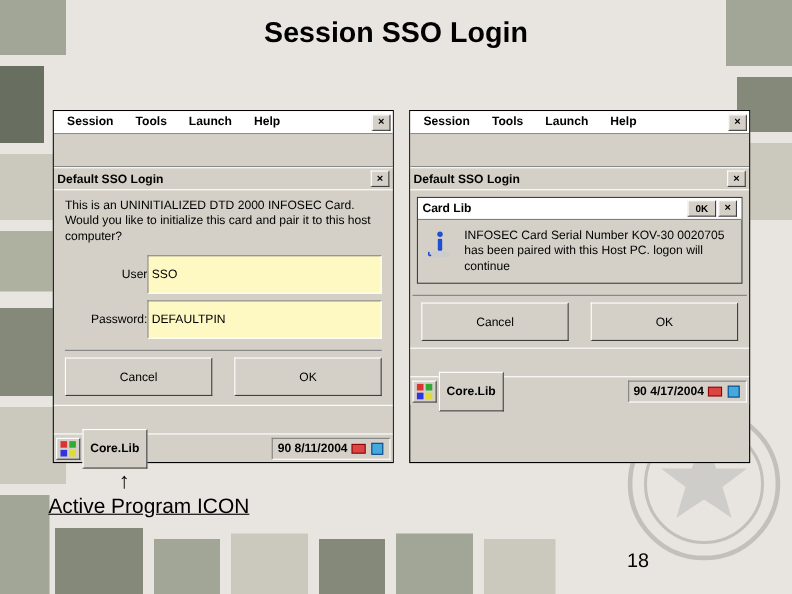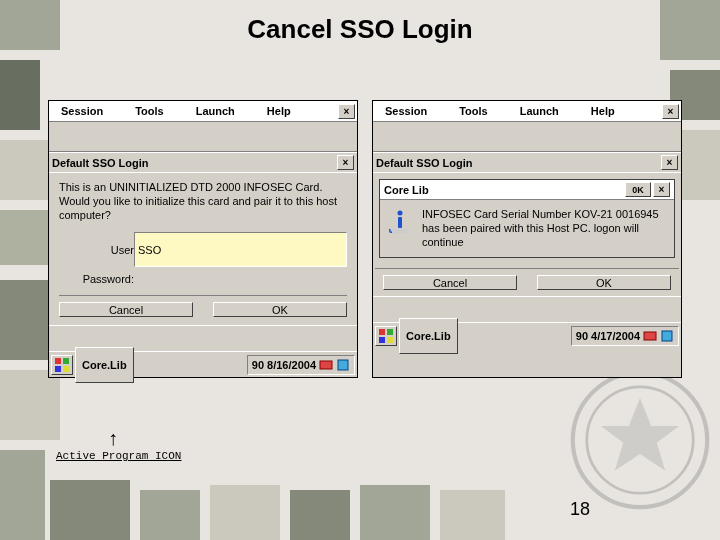--- a/index.html
+++ b/index.html
@@ -43,21 +43,21 @@
   }
   .win2 { width: 310px; }
   .menubar {
     display: flex;
     align-items: center;
     background: #fff;
     padding: 1px 2px;
     border-bottom: 1px solid #808080;
     font-weight: bold;
     font-size: 11px;
-    gap: 12px;
+    gap: 0;
     justify-content: flex-end;
   }
   .menubar span { padding: 3px 10px; }
   .menubar .xbtn {
     margin-left: auto;
     width: 17px; height: 15px;
     background: #d4d0c8;
     border: 1px solid #fff;
     border-right-color:#404040; border-bottom-color:#404040;
     display:flex;align-items:center;justify-content:center;
@@ -95,21 +95,21 @@
     border-right-color:#fff;border-bottom-color:#fff;
     background:#fef9c3;
     font-size:11px;
     padding:0 3px;
   }
   .btn-row {
     display:flex; gap:20px; margin-top:10px; padding:6px 0 2px 0;
     border-top:1px solid #808080;
   }
   .btn {
-    flex:1; height:15px;
+    flex:1; height:35px;
     background:#d4d0c8;
     border:1px solid #fff;
     border-right-color:#404040;border-bottom-color:#404040;
     font-size:11px;
     display:flex;align-items:center;justify-content:center;
   }
   .inner-dlg {
     margin: 4px;
     background:#d4d0c8;
     border:1px solid #404040;
@@ -168,23 +168,23 @@
   .tray {
     margin-left:auto;
     display:flex;align-items:center;gap:3px;
     height:20px;padding:0 4px;
     border:1px solid #808080;border-right-color:#fff;border-bottom-color:#fff;
     font-size:11px;font-weight:bold;
   }
   .tray-icon{width:14px;height:14px;display:flex;align-items:center;justify-content:center;}
   .annotation {
     position:absolute;
-    left:56px; top:450px;
-    font-family:Liberation Mono, monospace;
-    font-size:11px;
+    left:44px; top:450px;
+    font-family:Liberation Sans, sans-serif;
+    font-size:19px;
     z-index:2;
     text-decoration: underline;
   }
   .arrow-up {
     position:absolute;
     left:108px; top:428px;
     font-size:20px;
     z-index:2;
     line-height:1;
   }
@@ -229,21 +229,21 @@
     </g>
   </svg>
 </div>
 
 <svg class="seal" viewBox="0 0 100 100">
   <circle cx="50" cy="50" r="48" fill="none" stroke="#555" stroke-width="3"></circle>
   <circle cx="50" cy="50" r="38" fill="none" stroke="#555" stroke-width="2"></circle>
   <polygon points="50,20 58,40 78,40 62,52 68,72 50,60 32,72 38,52 22,40 42,40" fill="#888"></polygon>
 </svg>
 
-<div class="slide-title">Cancel SSO Login</div>
+<div class="slide-title">Session SSO Login</div>
 
 <div class="windows-row">
 
   <div class="win">
     <div class="menubar">
       <span>Session</span>
       <span>Tools</span>
       <span>Launch</span>
       <span>Help</span>
       <div class="xbtn">×</div>
@@ -254,40 +254,41 @@
       <div class="xbtn">×</div>
     </div>
     <div class="dlg-body">
       <div class="msg">This is an UNINITIALIZED DTD 2000 INFOSEC Card.  Would you like to initialize this card and pair it to this host computer?</div>
       <div class="form-row">
         <label>User</label>
         <input value="SSO" style="">
       </div>
       <div class="form-row">
         <label>Password:</label>
+        <input value="DEFAULTPIN" style="">
       </div>
       <div class="btn-row">
         <div class="btn">Cancel</div>
         <div class="btn">OK</div>
       </div>
     </div>
     <div class="bottom-spacer"></div>
     <div class="taskbar">
       <div class="start-btn">
         <svg viewBox="0 0 16 16">
             <rect x="1" y="1" width="6" height="6" fill="#d33"></rect>
             <rect x="9" y="1" width="6" height="6" fill="#3a3"></rect>
             <rect x="1" y="9" width="6" height="6" fill="#33d"></rect>
             <rect x="9" y="9" width="6" height="6" fill="#dd3"></rect>
           </svg>
       </div>
       <div class="task-btn">Core.Lib</div>
       <div class="tray">
         <span>90</span>
-        <span>8/16/2004</span>
+        <span>8/11/2004</span>
         <span class="tray-icon">
             <svg viewBox="0 0 14 14">
               <rect x="1" y="3" width="12" height="8" fill="#d44" stroke="#800"></rect>
             </svg>
           </span>
         <span class="tray-icon">
             <svg viewBox="0 0 14 14">
               <rect x="2" y="2" width="10" height="10" fill="#4ad" stroke="#048"></rect>
             </svg>
           </span>
@@ -304,34 +305,34 @@
       <div class="xbtn">×</div>
     </div>
     <div class="gap-bar"></div>
     <div class="title-bar">
       <span>Default SSO Login</span>
       <div class="xbtn">×</div>
     </div>
     <div style="background:#d4d0c8;border-top:1px solid #fff;padding:2px;">
       <div class="inner-dlg">
         <div class="inner-title">
-          <span>Core Lib</span>
+          <span>Card Lib</span>
           <div class="okbtn">0K</div>
           <div class="xbtn">×</div>
         </div>
         <div class="inner-body">
           <div class="info-icon">
             <svg viewBox="0 0 26 26">
                 <ellipse cx="13" cy="22" rx="10" ry="3" fill="#ccc"></ellipse>
                 <rect x="11" y="8" width="4" height="11" rx="1" fill="#2050d0"></rect>
                 <circle cx="13" cy="4" r="2.5" fill="#2050d0"></circle>
                 <path d="M3 20 Q2 24 5 23" fill="none" stroke="#2050d0" stroke-width="1.5"></path>
               </svg>
           </div>
-          <div style="line-height:1.25">INFOSEC Card Serial Number KOV-21 0016945 has been paired with this Host PC. logon will continue</div>
+          <div style="line-height:1.25">INFOSEC Card Serial Number KOV-30 0020705 has been paired with this Host PC. logon will continue</div>
         </div>
       </div>
       <div class="btn-row" style="padding:6px 8px 4px 8px;">
         <div class="btn">Cancel</div>
         <div class="btn">OK</div>
       </div>
     </div>
     <div class="bottom-spacer"></div>
     <div class="taskbar">
       <div class="start-btn">

